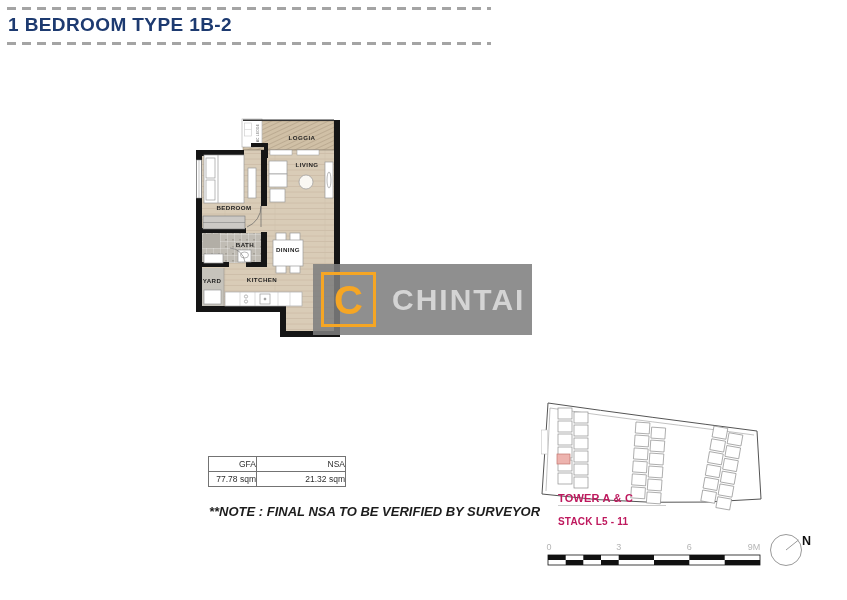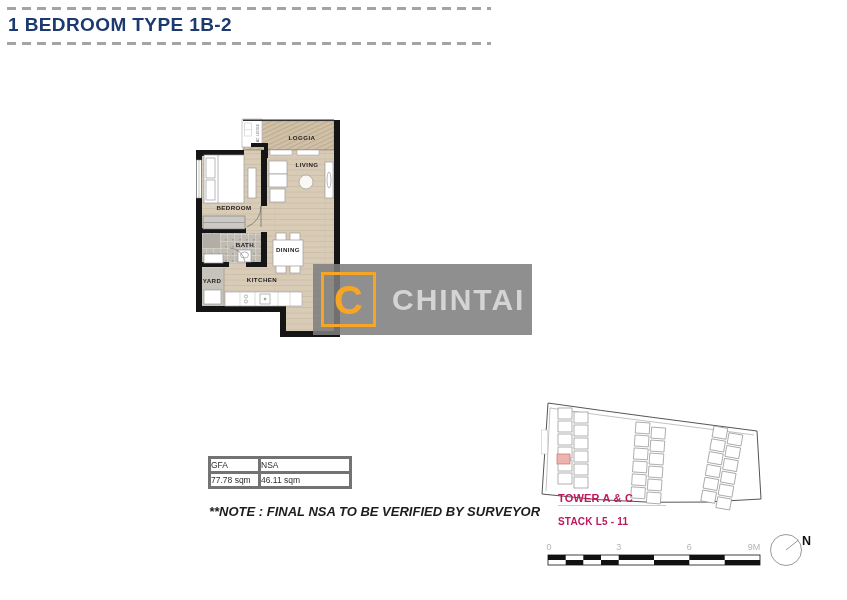--- a/index.html
+++ b/index.html
@@ -22,21 +22,21 @@
     background:rgba(126,126,126,.87);display:flex;align-items:center;}
   #logo-square{position:absolute;left:8px;top:8px;width:49px;height:49px;
     border:3px solid #F6A624;display:flex;align-items:center;justify-content:center;}
   #logo-letter{font-size:40px;font-weight:800;color:#F6A624;line-height:1;}
   #logo-brand{position:absolute;left:79px;top:0;height:71px;display:flex;align-items:center;
     font-size:30px;font-weight:800;color:#d4d4d4;letter-spacing:2px;}
 
   
   #area-table{position:absolute;left:208px;top:456px;border-collapse:collapse;
     font-size:8.5px;color:#2e2e2e;}
-  #area-table td,#area-table th{border:3px solid #737373;text-align:left;
+  #area-table td,#area-table th{border:1px solid #737373;text-align:right;
     font-weight:400;padding:0;}
   #area-table .c1{width:47px;}
   #area-table .c2{width:88px;margin-left:8px;}
   #area-table tr{height:15px;}
 
   #note-text{position:absolute;left:209px;top:504px;font-size:13px;font-style:italic;
     font-weight:700;color:#1c1c1c;}
 
   
   #keyplan-svg{position:absolute;left:538px;top:392px;}
@@ -193,21 +193,21 @@
   </div>
 
   <table id="area-table">
     <tbody>
         <tr>
       <th class="c1">GFA</th>
       <th class="c2">NSA</th>
     </tr>
     <tr>
       <td class="c1">77.78 sqm</td>
-      <td class="c2">46.11 sqm</td>
+      <td class="c2">21.32 sqm</td>
     </tr>
   </tbody>
     </table>
 
   <div id="note-text">**NOTE : FINAL NSA TO BE VERIFIED BY SURVEYOR</div>
 
   <svg id="keyplan-svg" viewBox="0 0 252 122" width="252" height="122">
     <defs>
       <g id="unitCluster" fill="#ffffff" stroke="#8f8f8f" stroke-width="0.7">
         <rect x="0" y="0" width="14" height="11"></rect>

